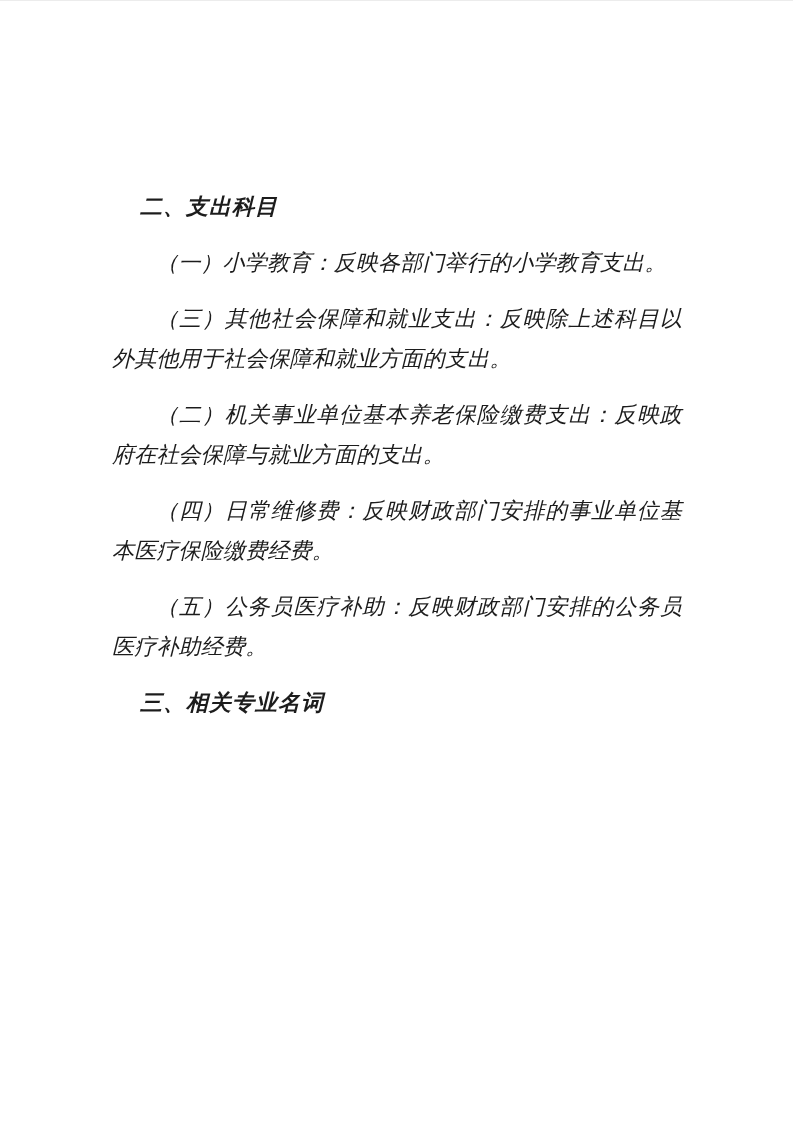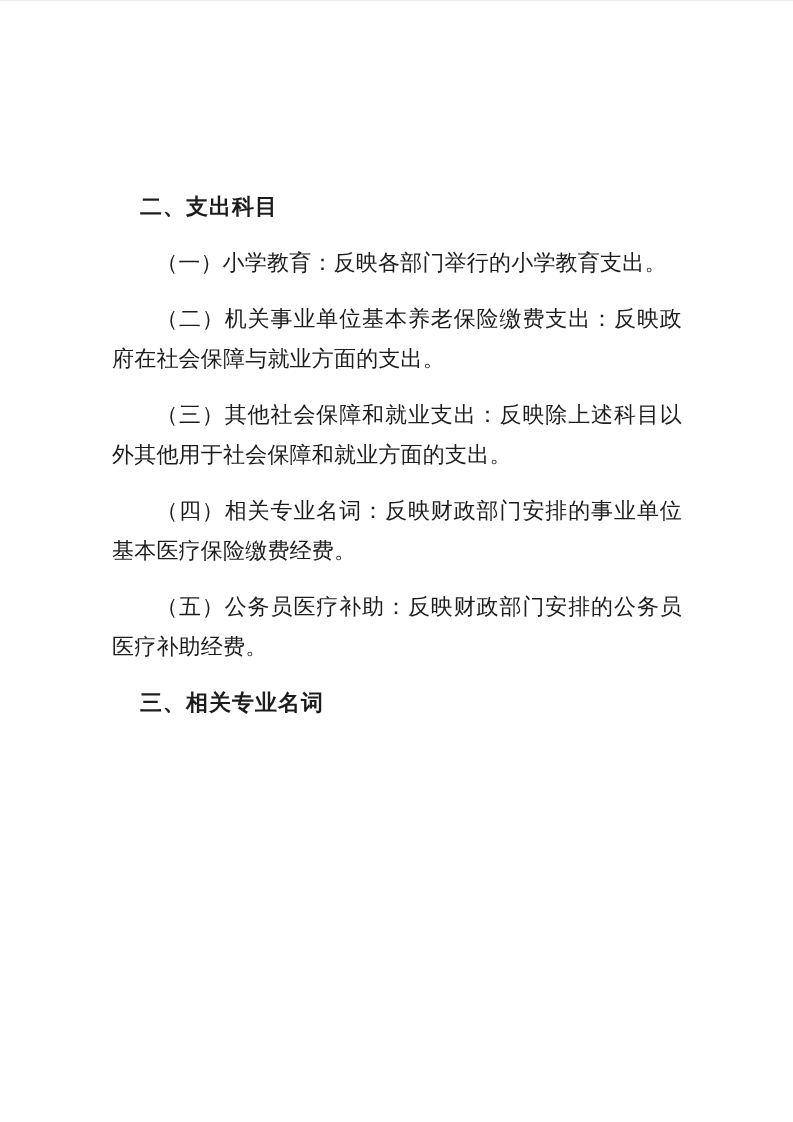--- a/index.html
+++ b/index.html
@@ -13,20 +13,21 @@
     font-family: "Liberation Serif", "DejaVu Serif", serif;
     color: #1c1c1c;
     border-top: 1px solid #ececec;
     box-sizing: border-box;
     overflow: hidden;
   }
   .page {
     padding: 186px 95px 0 96px;
     box-sizing: border-box;
     width: 793px;
+    font-style: italic;
   }
   .doc-section {
     margin: 0;
   }
   .doc-heading {
     margin: 0;
     font-size: 22px;
     font-weight: bold;
     line-height: 40px;
     text-indent: 2em;
@@ -45,23 +46,23 @@
   }
 </style>
 </head>
 <body>
 
 <main class="page">
 
   <section class="doc-section">
     <h2 class="doc-heading">二、支出科目</h2>
     <p class="doc-para">（一）小学教育：反映各部门举行的小学教育支出。</p>
+    <p class="doc-para">（三）其他社会保障和就业支出：反映除上述科目以外其他用于社会保障和就业方面的支出。</p>
     <p class="doc-para">（二）机关事业单位基本养老保险缴费支出：反映政府在社会保障与就业方面的支出。</p>
-    <p class="doc-para">（三）其他社会保障和就业支出：反映除上述科目以外其他用于社会保障和就业方面的支出。</p>
-    <p class="doc-para">（四）相关专业名词：反映财政部门安排的事业单位基本医疗保险缴费经费。</p>
+    <p class="doc-para">（四）日常维修费：反映财政部门安排的事业单位基本医疗保险缴费经费。</p>
     <p class="doc-para">（五）公务员医疗补助：反映财政部门安排的公务员医疗补助经费。</p>
   </section>
 
   <section class="doc-section">
     <h2 class="doc-heading">三、相关专业名词</h2>
   </section>
 
 </main>
 
 </body></html>

